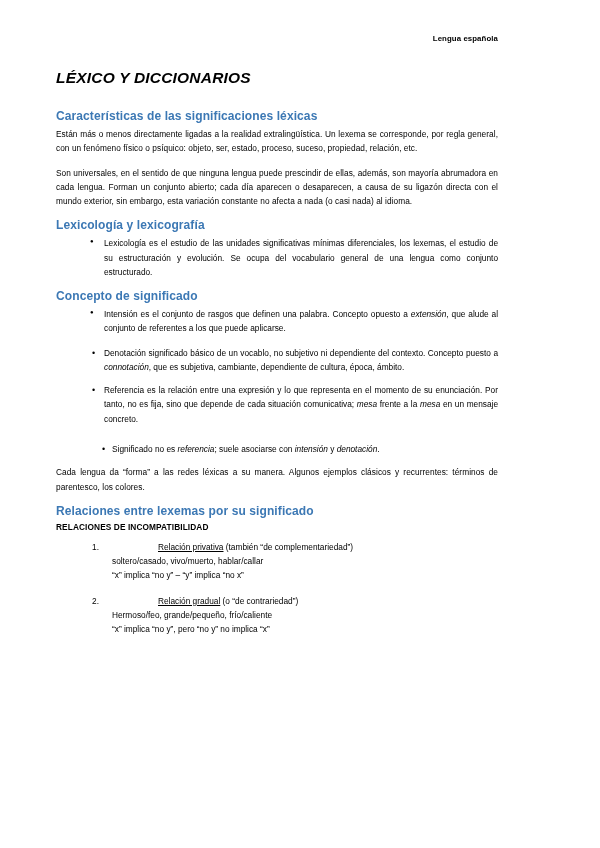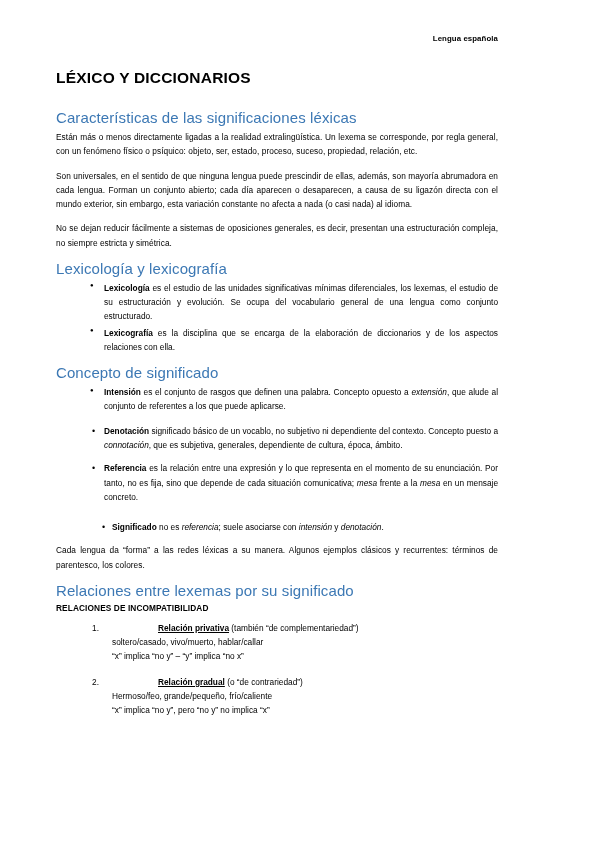--- a/index.html
+++ b/index.html
@@ -28,24 +28,25 @@
     font-weight: bold;
     color: #000;
     letter-spacing: 0.1px;
     margin-bottom: 26px;
   }
   h1.doc-title {
     font-size: 15.5px;
     font-weight: bold;
     margin: 0 0 22px 0;
     letter-spacing: 0.2px;
+    font-style: italic;
   }
   h2.section {
-    font-size: 15px;
-    font-weight: normal;
+    font-size: 12px;
+    font-weight: bold;
     color: #3c78b4;
     margin: 0 0 4px 0;
     letter-spacing: 0.1px;
   }
   p.para {
     font-size: 8.3px;
     line-height: 1.72;
     text-align: justify;
     margin: 0 0 10px 0;
     letter-spacing: 0.05px;
@@ -85,21 +86,21 @@
     top: 0;
     font-size: 9px;
   }
   .subbullet.indent2 {
     padding-left: 56px;
     margin-top: 16px;
   }
   .subbullet.indent2::before {
     left: 46px;
   }
-  b { font-weight: bold; }
+  b { font-weight: normal; }
   i { font-style: italic; }
   .subhead {
     font-size: 8.3px;
     font-weight: bold;
     margin: 0 0 8px 0;
     letter-spacing: 0.1px;
   }
   ol.numlist {
     margin: 0;
     padding: 0 0 0 56px;
@@ -127,34 +128,32 @@
 
 <div class="page">
 
   <div class="header-right">Lengua española</div>
 
   <h1 class="doc-title">LÉXICO Y DICCIONARIOS</h1>
 
   <h2 class="section">Características de las significaciones léxicas</h2>
   <p class="para">Están más o menos directamente ligadas a la realidad extralingüística. Un lexema se corresponde, por regla general, con un fenómeno físico o psíquico: objeto, ser, estado, proceso, suceso, propiedad, relación, etc.</p>
   <p class="para">Son universales, en el sentido de que ninguna lengua puede prescindir de ellas, además, son mayoría abrumadora en cada lengua. Forman un conjunto abierto; cada día aparecen o desaparecen, a causa de su ligazón directa con el mundo exterior, sin embargo, esta variación constante no afecta a nada (o casi nada) al idioma.</p>
-  <p class="para">No se dejan reducir fácilmente a sistemas de oposiciones generales, es decir, presentan una estructuración compleja, no siempre estricta y simétrica.</p>
 
   <h2 class="section">Lexicología y lexicografía</h2>
   <ul class="bullets">
     <li><b>Lexicología</b><span> es el estudio de las unidades significativas mínimas diferenciales, los lexemas, el estudio de su estructuración y evolución. Se ocupa del vocabulario general de una lengua como conjunto estructurado.</span></li>
-    <li><b>Lexicografía</b><span> es la disciplina que se encarga de la elaboración de diccionarios y de los aspectos relaciones con ella.</span></li>
   </ul>
 
   <h2 class="section">Concepto de significado</h2>
   <ul class="bullets">
     <li><b>Intensión</b><span> es el conjunto de rasgos que definen una palabra. Concepto opuesto a </span><i>extensión</i><span>, que alude al conjunto de referentes a los que puede aplicarse.</span></li>
   </ul>
 
-  <div class="subbullet"><b>Denotación</b><span> significado básico de un vocablo, no subjetivo ni dependiente del contexto. Concepto puesto a </span><i>connotación</i><span>, que es subjetiva, generales, dependiente de cultura, época, ámbito.</span></div>
+  <div class="subbullet"><b>Denotación</b><span> significado básico de un vocablo, no subjetivo ni dependiente del contexto. Concepto puesto a </span><i>connotación</i><span>, que es subjetiva, cambiante, dependiente de cultura, época, ámbito.</span></div>
 
   <div class="subbullet"><b>Referencia</b><span> es la relación entre una expresión y lo que representa en el momento de su enunciación. Por tanto, no es fija, sino que depende de cada situación comunicativa; </span><i>mesa</i><span> frente a la </span><i>mesa</i><span> en un mensaje concreto.</span></div>
 
   <div class="subbullet indent2"><b>Significado</b><span> no es </span><i>referencia</i><span>; suele asociarse con </span><i>intensión</i><span> y </span><i>denotación</i><span>.</span></div>
 
   <p class="para">Cada lengua da “forma” a las redes léxicas a su manera. Algunos ejemplos clásicos y recurrentes: términos de parentesco, los colores.</p>
 
   <h2 class="section">Relaciones entre lexemas por su significado</h2>
   <div class="subhead">RELACIONES DE INCOMPATIBILIDAD</div>
 

